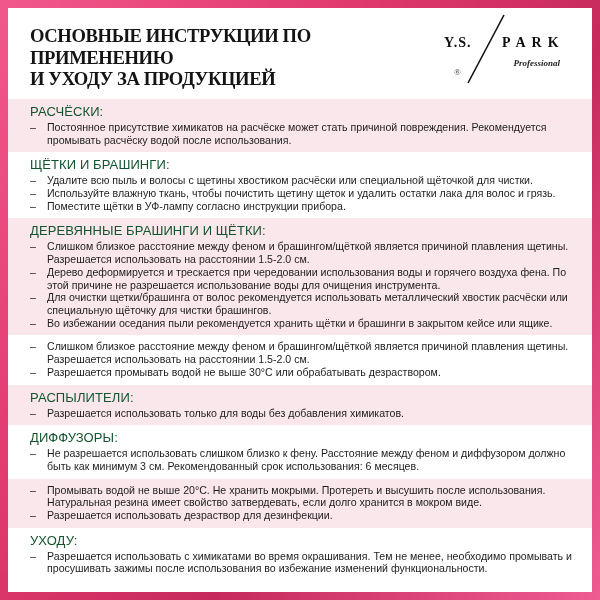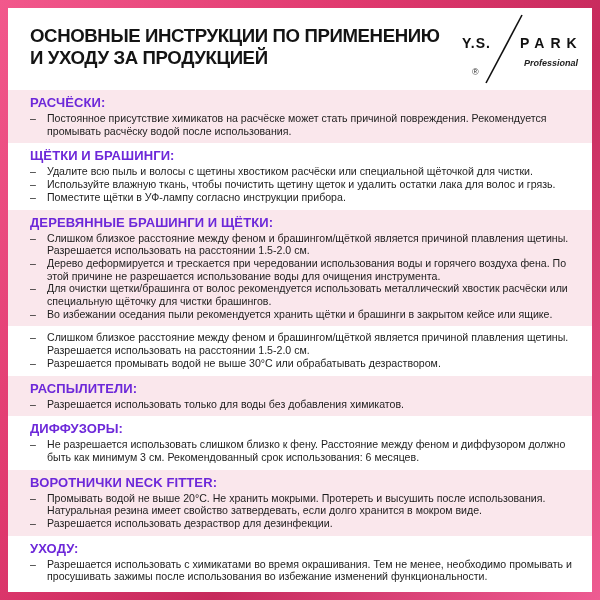--- a/index.html
+++ b/index.html
@@ -15,43 +15,44 @@
   }
   .page {
     width:100%; height:100%;
     background:#fff;
     overflow:hidden;
     display:flex; flex-direction:column;
   }
   .header {
     background:#fff;
     display:flex; justify-content:space-between; align-items:flex-start;
-    padding:17px 14px 9px 22px;
+    padding:17px 32px 9px 22px;
     flex:none;
+    font-family:Liberation Serif, serif;
   }
   .title {
     font-weight:bold; font-size:19px; line-height:1.14;
     color:#141414; letter-spacing:-0.4px;
     transform:scaleX(0.98); transform-origin:left top;
     text-transform:uppercase;
   }
   .logo { position:relative; width:122px; height:52px; flex:none; margin-top:4px; }
   .logo svg { position:absolute; left:0; top:0; overflow:visible; }
   .logo .ys   { position:absolute; left:6px;  top:6px; font-weight:bold; font-size:14px; color:#111; letter-spacing:1px; }
   .logo .park { position:absolute; left:64px; top:6px; font-weight:bold; font-size:14px; color:#111; letter-spacing:6px; }
   .logo .prof { position:absolute; right:0;  top:29px; font-weight:bold; font-style:italic; font-size:9px; color:#222; }
   .logo .reg  { position:absolute; left:16px; top:38px; font-size:9px; color:#333; }
   .sections { flex:1; display:flex; flex-direction:column; }
   .band { padding:5px 16px 6px 22px; }
   .band.pink  { background:#fae7ec; }
   .band.white { background:#ffffff;border-radius:24px; }
   .band h2 {
     margin:0 0 2px 0;
-    font-size:13px; font-weight:bold;
-    color:#6d28d9; letter-spacing:0.1px;
+    font-size:13px; font-weight:normal;
+    color:#14532d; letter-spacing:0.1px;
   }
   .band ul { margin:0; padding:0; list-style:none; }
   .band li {
     display:flex;
     font-size:10.6px; line-height:12.7px;
     color:#1d1d1d;
   }
   .band li .dash { width:17px; flex:none; }
   .band li .txt  { flex:1; }
 </style>
@@ -155,21 +156,20 @@
     <h2>ДИФФУЗОРЫ:</h2>
     <ul>
             <li>
               <span class="dash">–</span>
               <span class="txt">Не разрешается использовать слишком близко к фену. Расстояние между феном и диффузором должно быть как минимум 3 см. Рекомендованный срок использования: 6 месяцев.</span>
             </li>
           </ul>
   </section>
 
   <section class="band pink">
-    <h2>ВОРОТНИЧКИ NECK FITTER:</h2>
     <ul>
             <li>
               <span class="dash">–</span>
               <span class="txt">Промывать водой не выше 20°C. Не хранить мокрыми. Протереть и высушить после использования. Натуральная резина имеет свойство затвердевать, если долго хранится в мокром виде.</span>
             </li>
             <li>
               <span class="dash">–</span>
               <span class="txt">Разрешается использовать дезраствор для дезинфекции.</span>
             </li>
           </ul>

